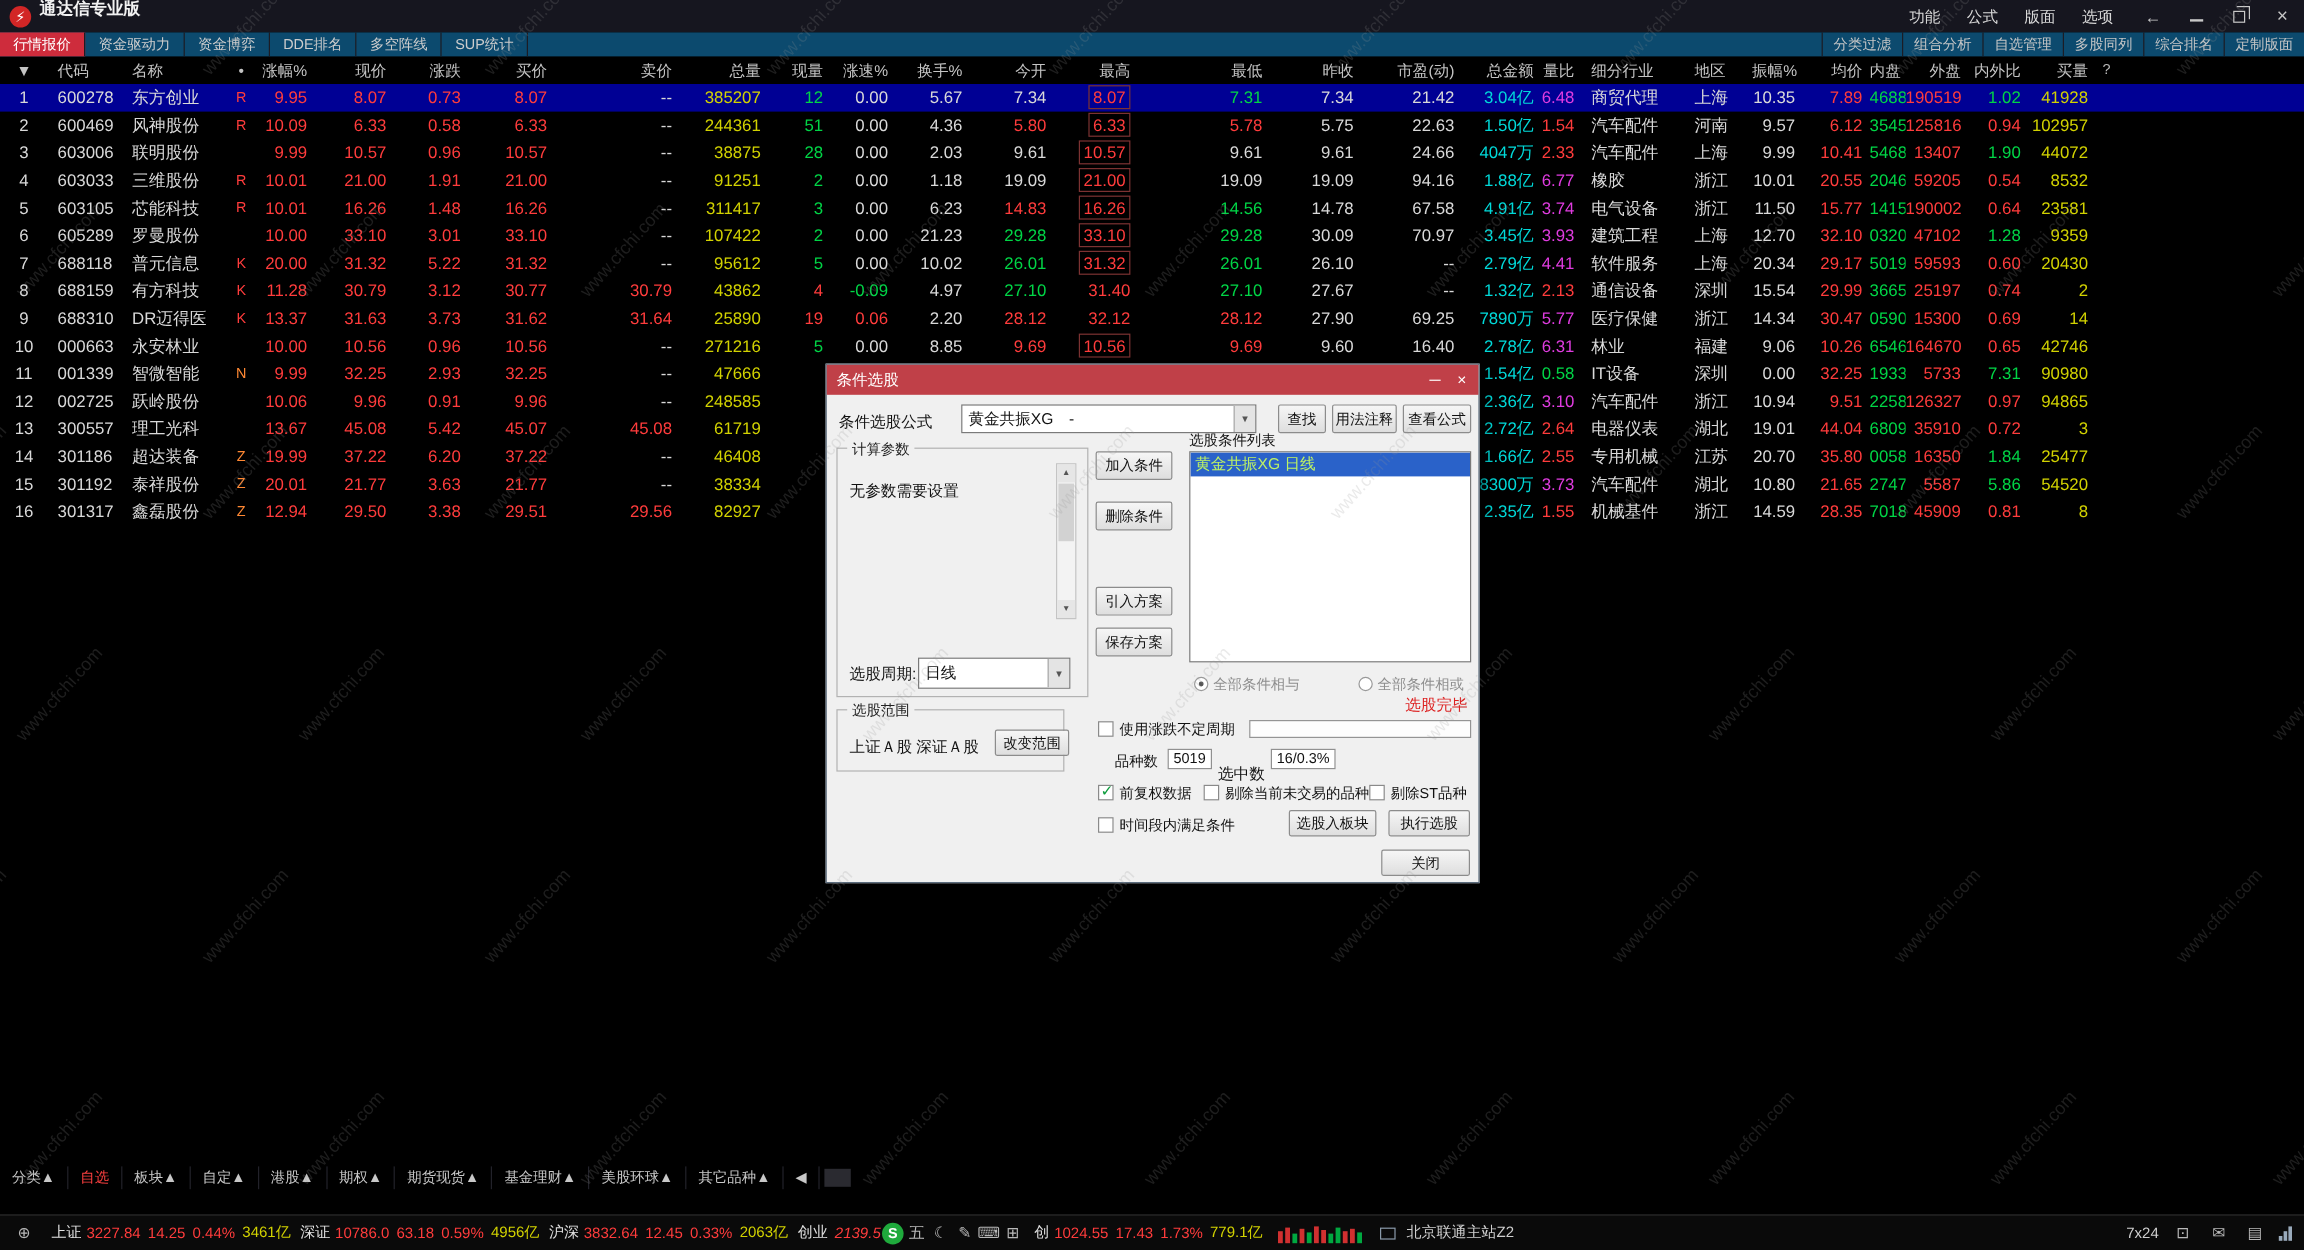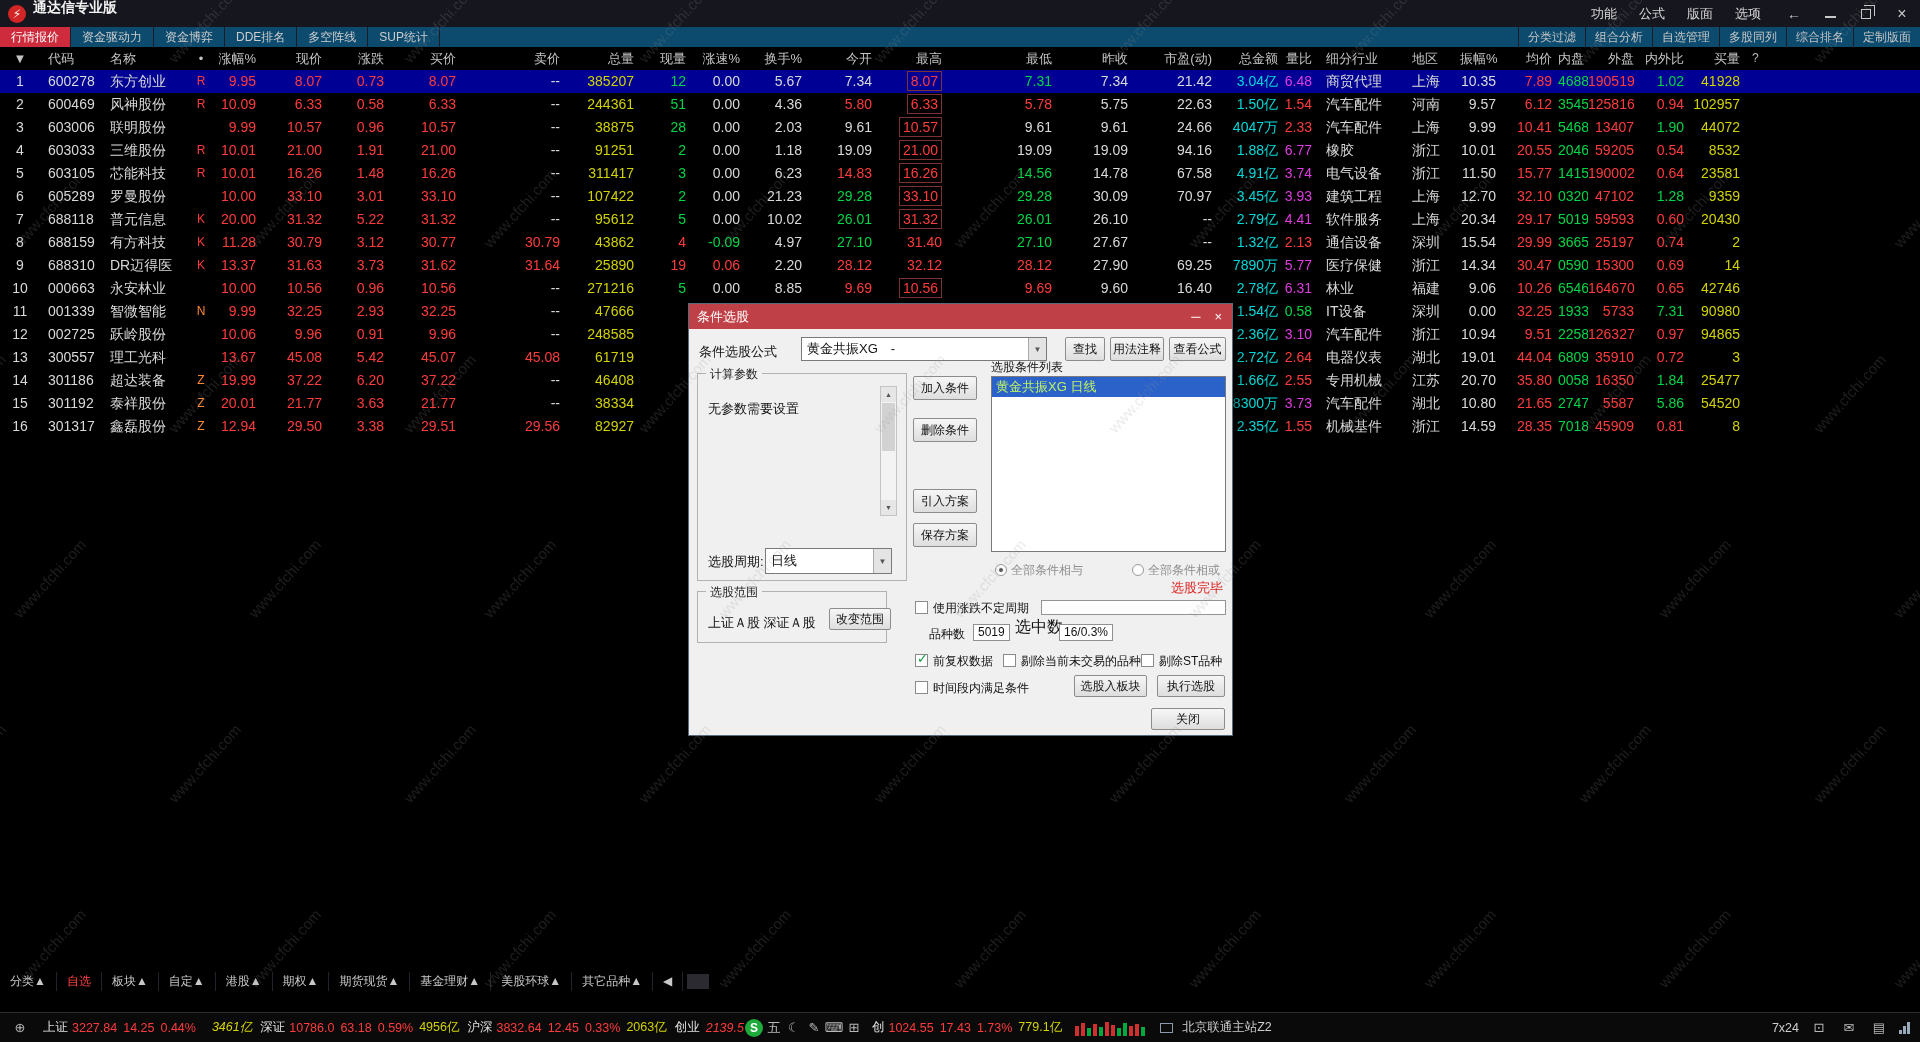--- a/index.html
+++ b/index.html
@@ -737,21 +737,21 @@
 
   <div class="dlg-label red-note" style="left:482px;top:275px">选股完毕</div>
 
   <div class="dlg-label" style="left:226px;top:296px;font-size:12px">
     <span class="cb"></span><span>使用涨跌不定周期</span>
   </div>
   <div class="sunken" style="left:352px;top:296px;width:185px;height:15px"></div>
 
   <div class="dlg-label" style="left:240px;top:322px;font-size:12px">品种数</div>
   <span class="valbox" style="position:absolute;left:284px;top:320px">5019</span>
-  <div class="dlg-label" style="left:326px;top:313px;font-size:16px">选中数</div>
+  <div class="dlg-label" style="left:326px;top:332px;font-size:13px">选中数</div>
   <span class="valbox" style="position:absolute;left:370px;top:320px">16/0.3%</span>
 
   <div class="dlg-label" style="left:226px;top:349px;font-size:12px">
     <span class="cb checked"></span><span>前复权数据</span>
   </div>
   <div class="dlg-label" style="left:314px;top:349px;font-size:12px">
     <span class="cb"></span><span>剔除当前未交易的品种</span>
   </div>
   <div class="dlg-label" style="left:452px;top:349px;font-size:12px">
     <span class="cb"></span><span>剔除ST品种</span>
@@ -780,21 +780,21 @@
     <div class="btab-end"></div>
   </div>
 
 <div class="statusbar">
   <span class="sb-ico">⊕</span>
   <span id="sb-indices" style="display:flex;align-items:center">
       <span class="sb-name">上证</span>
       <span class="c-r" style="margin-left: 4px;">3227.84</span>
       <span class="c-r" style="margin-left: 6px;">14.25</span>
       <span class="c-r" style="margin-left: 6px;">0.44%</span>
-      <span class="c-y" style="margin-left: 16px; font-style: italic;">3461亿</span>
+      <span class="c-y" style="margin-left: 6px;">3461亿</span>
       <span class="sb-name">深证</span>
       <span class="c-r" style="margin-left: 4px;">10786.0</span>
       <span class="c-r" style="margin-left: 6px;">63.18</span>
       <span class="c-r" style="margin-left: 6px; text-align: right;">0.59%</span>
       <span class="c-y" style="margin-left: 6px;">4956亿</span>
       <span class="sb-name">沪深</span>
       <span class="c-r" style="margin-left: 4px;">3832.64</span>
       <span class="c-r" style="margin-left: 6px;">12.45</span>
       <span class="c-r" style="margin-left: 6px;">0.33%</span>
       <span class="c-y" style="margin-left: 6px;">2063亿</span>

